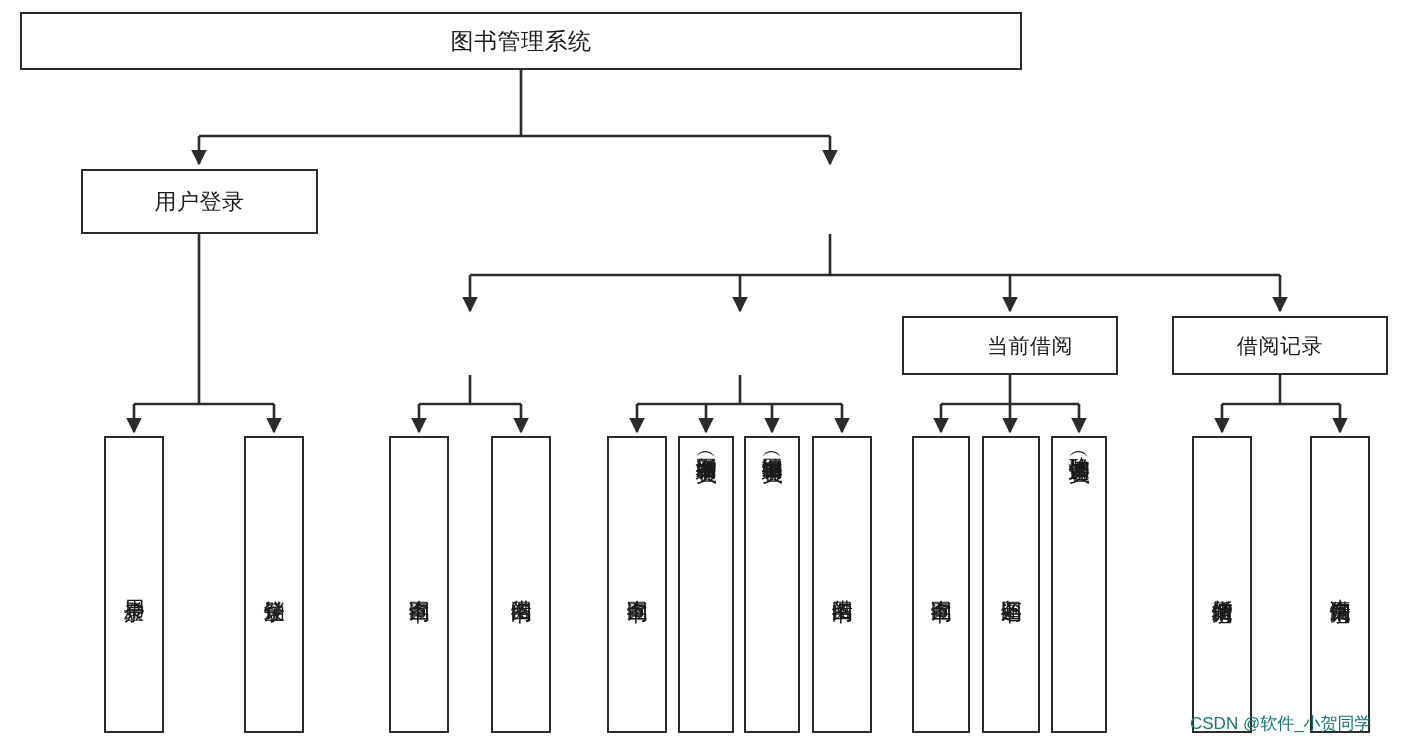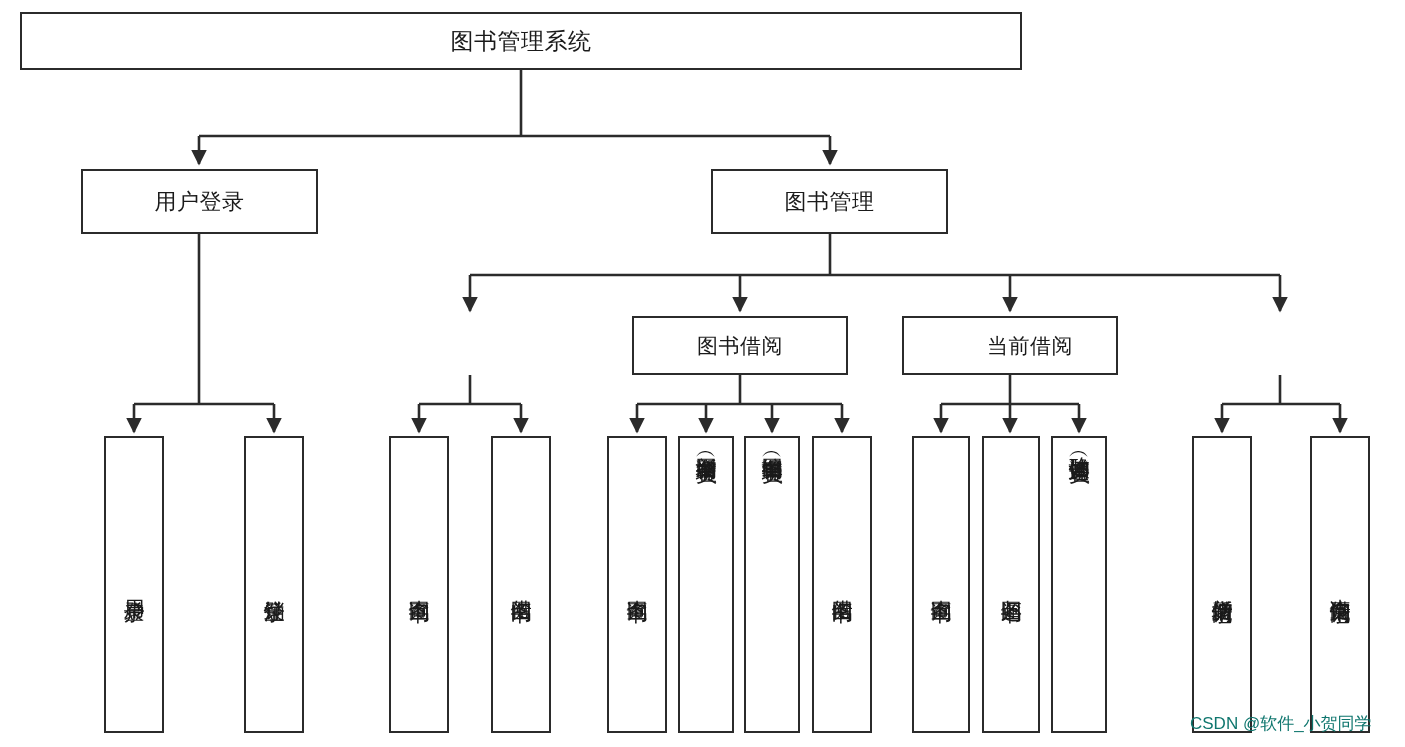--- a/index.html
+++ b/index.html
@@ -131,29 +131,26 @@
     </g>
   </svg>
 
   <div class="node-box level-1" style="left:20px; top:12px; width:1002px; height:58px;">
     <span class="node-label">图书管理系统</span>
   </div>
 
   <div class="node-box level-2" style="left:81px; top:169px; width:237px; height:65px;">
     <span class="node-label">用户登录</span>
   </div>
-  <div class="node-box level-2" style="left:711px; top:169px; width:237px; height:65px;">
-    <span class="node-label">图书管理</span>
-  </div>
 
-  <div class="node-box level-3" style="left:632px; top:316px; width:216px; height:59px;">
-    <span class="node-label">图书借阅</span>
-  </div>
   <div class="node-box level-3" style="left:902px; top:316px; width:216px; height:59px;padding-left:40px;">
     <span class="node-label">当前借阅</span>
+  </div>
+  <div class="node-box level-3" style="left:1172px; top:316px; width:216px; height:59px;">
+    <span class="node-label">借阅记录</span>
   </div>
 
   <div class="leaf-box center-v" style="left:104px; top:436px; width:60px; height:297px;">
     <span class="leaf-label">用户登录</span>
   </div>
   <div class="leaf-box center-v" style="left:244px; top:436px; width:60px; height:297px;">
     <span class="leaf-label">注销登录</span>
   </div>
 
   <div class="leaf-box center-v" style="left:389px; top:436px; width:60px; height:297px;">

